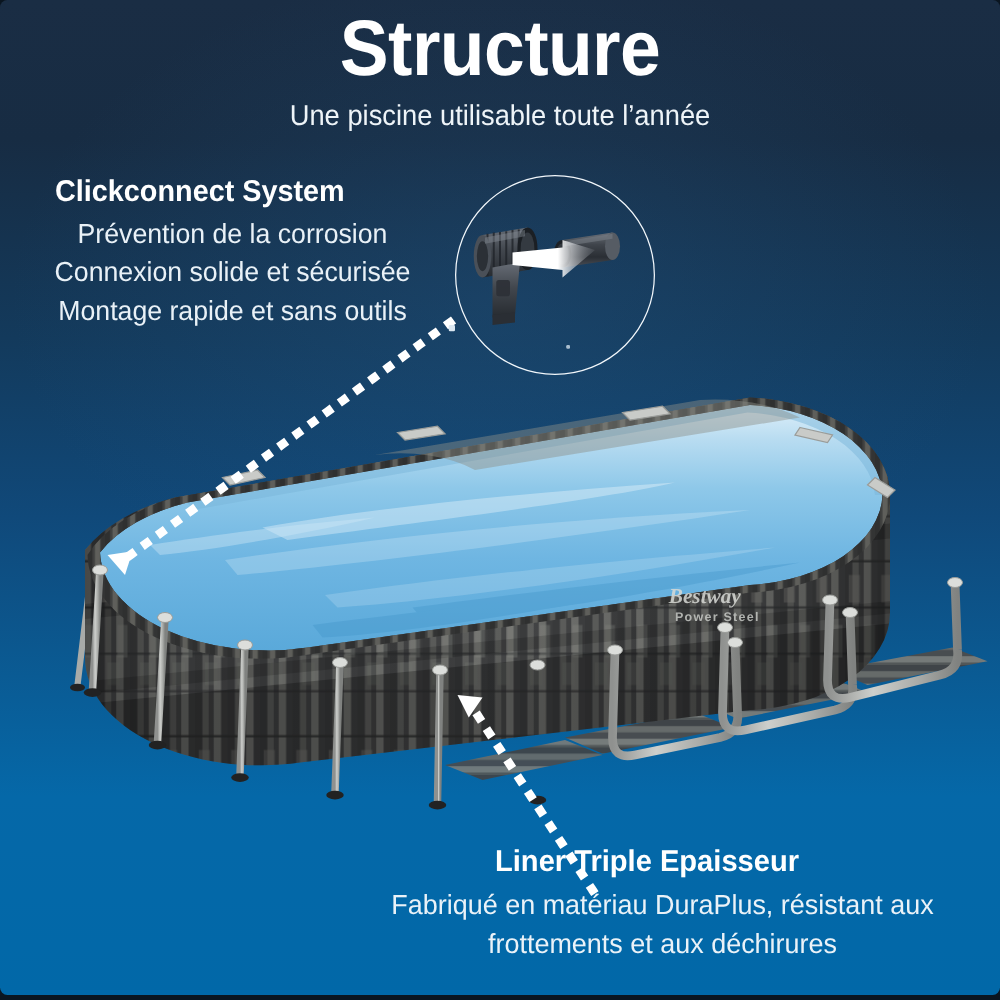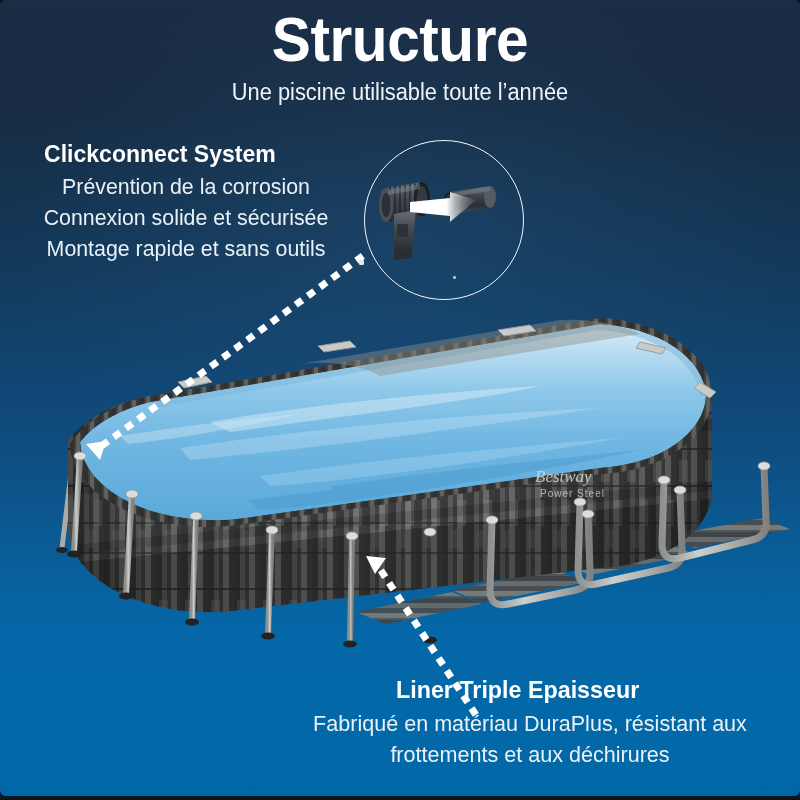--- a/index.html
+++ b/index.html
@@ -82,21 +82,21 @@
   #insetRing{
     position:absolute;inset:0;border-radius:50%;
     border:1.6px solid #f2f7fb;
     box-sizing:border-box;
   }
   #insetClip{
     position:absolute;inset:0;border-radius:50%;overflow:hidden;
   }
 
   
-  #pool{position:absolute;left:0;top:290px;width:800px;height:400px;}
+  #pool{position:absolute;left:0;top:290px;width:800px;height:400px;font-weight:bold;}
 
   .speck{position:absolute;background:#dce8f2;border-radius:1px;}
 
   svg{display:block;}
 </style>
 </head>
 <body>
 
 <div id="stage">
   <div id="bgSheen"></div>

